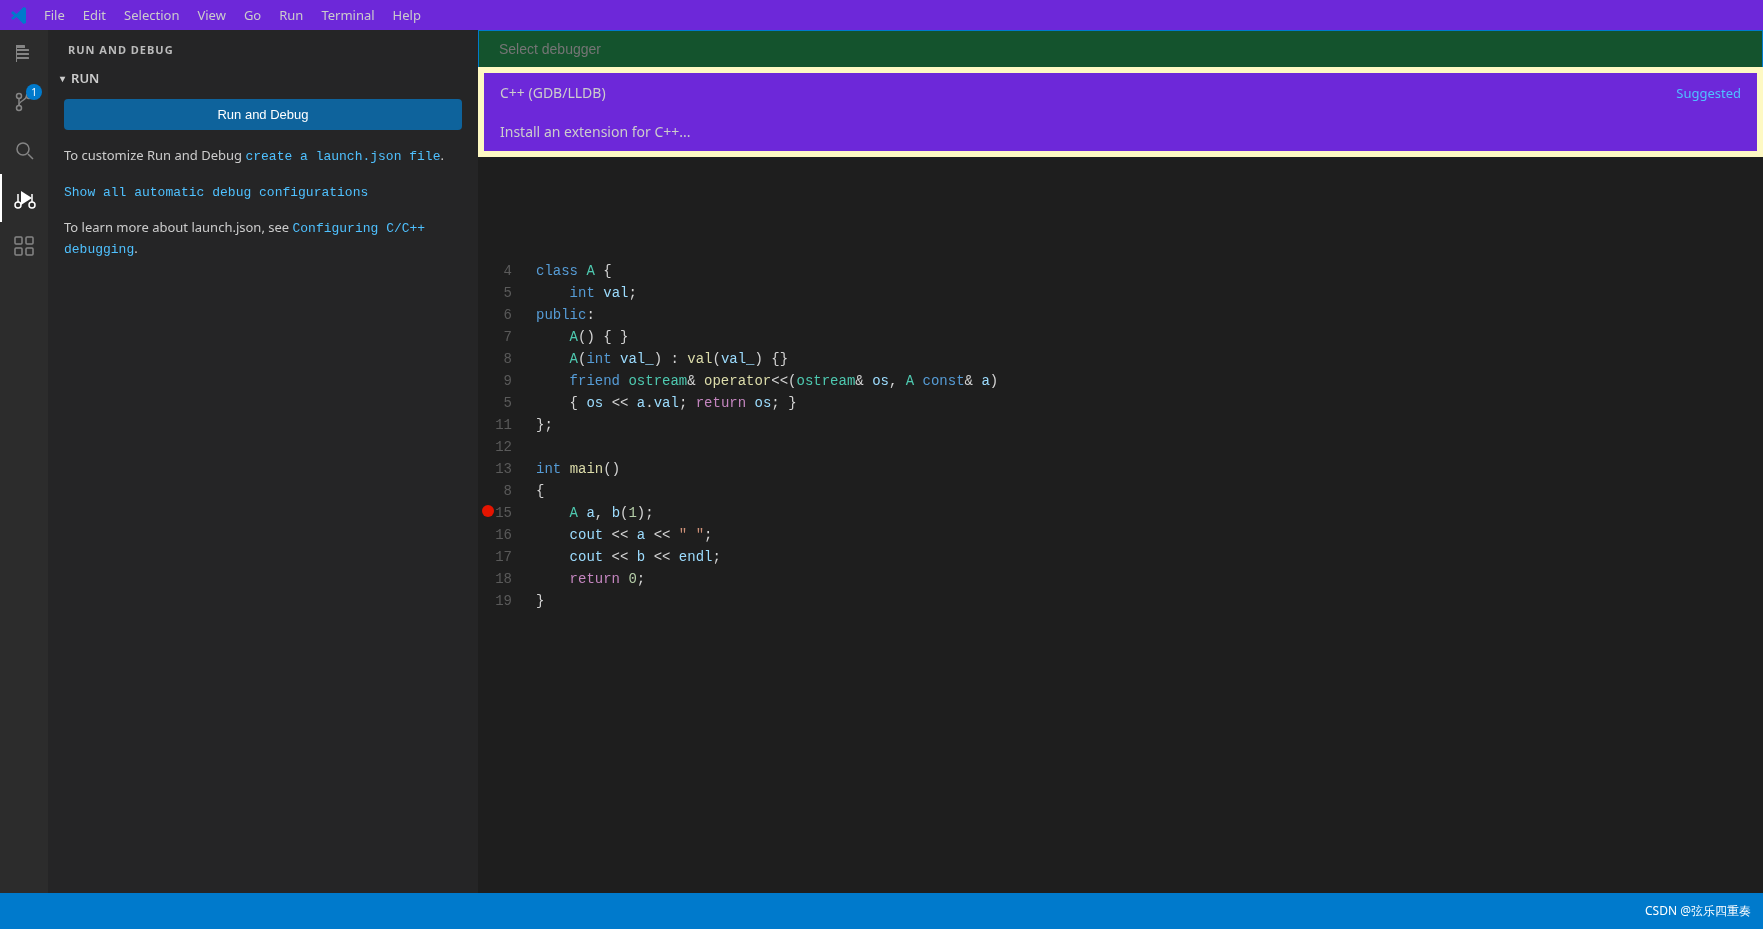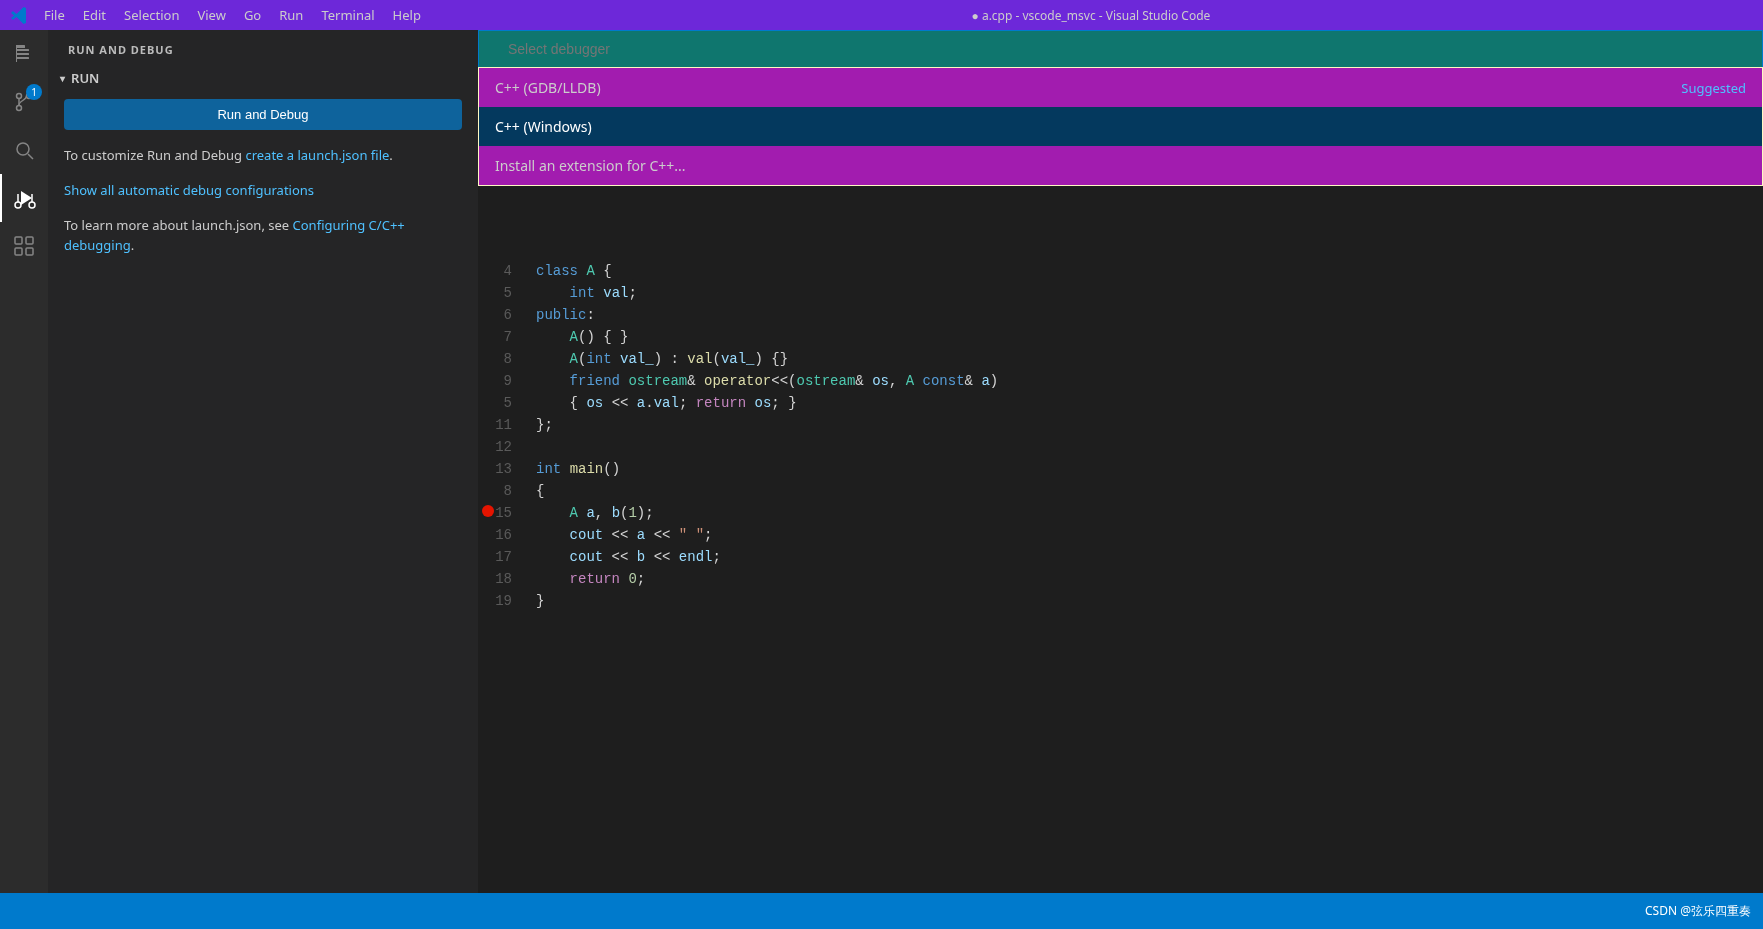--- a/index.html
+++ b/index.html
@@ -133,20 +133,21 @@
       padding: 0 16px;
       font-size: 13px;
       color: #ccc;
       line-height: 1.5;
       margin-bottom: 12px;
     }
     .sidebar-link {
       color: #4fc1ff;
       text-decoration: none;
       cursor: pointer;
+      font-family: Liberation Mono, monospace;
     }
     .show-auto-debug {
       padding: 0 16px;
       margin-bottom: 16px;
     }
     .show-auto-debug a {
       color: #4fc1ff;
       text-decoration: none;
       font-size: 13px;
       line-height: 1.5;
@@ -171,31 +172,31 @@
     
     .dropdown-overlay {
       position: absolute;
       top: 0;
       left: 0;
       right: 0;
       z-index: 100;
     }
     .select-debugger-input {
       width: 100%;
-      background: #0f766e;
+      background: #14532d;
       border: 1px solid #007acc;
       border-bottom: none;
       color: #ccc;
       font-size: 14px;
-      padding: 10px 29px;
+      padding: 10px 20px;
       outline: none;
     }
     .dropdown-list {
-      background: #a21caf;
-      border: 1px solid #fef9c3;
+      background: #6d28d9;
+      border: 6px solid #fef9c3;
     }
     .dropdown-item {
       padding: 10px 16px;
       font-size: 14px;
       color: #ccc;
       display: flex;
       align-items: center;
       justify-content: space-between;
       cursor: pointer;
     }
@@ -276,21 +277,20 @@
   <div class="title-bar-menu">
     <span class="title-bar-menu-item">File</span>
     <span class="title-bar-menu-item">Edit</span>
     <span class="title-bar-menu-item">Selection</span>
     <span class="title-bar-menu-item">View</span>
     <span class="title-bar-menu-item">Go</span>
     <span class="title-bar-menu-item">Run</span>
     <span class="title-bar-menu-item">Terminal</span>
     <span class="title-bar-menu-item">Help</span>
   </div>
-  <div class="title-bar-title">● a.cpp - vscode_msvc - Visual Studio Code</div>
 </div>
 
 <div class="main-layout">
 
   <div class="activity-bar">
 
     <div class="activity-icon">
       <svg width="24" height="24" viewBox="0 0 24 24" fill="none">
         <rect x="4" y="3" width="9" height="3" rx="0.5" fill="#858585"></rect>
         <rect x="4" y="3" width="1" height="17" fill="#858585"></rect>
@@ -358,23 +358,20 @@
 
   <div class="editor-area">
 
     <div class="dropdown-overlay">
       <input class="select-debugger-input" type="text" readonly="" placeholder="Select debugger" style="">
       <div class="dropdown-list">
         <div class="dropdown-item">
           <span>C++ (GDB/LLDB)</span>
           <span class="suggested-tag">Suggested</span>
         </div>
-        <div class="dropdown-item highlighted">
-          <span>C++ (Windows)</span>
-        </div>
         <div class="dropdown-item">
           <span>Install an extension for C++...</span>
         </div>
       </div>
     </div>
 
     <div class="code-area" style="padding-top: 230px;">
       <table class="code-table">
         <tbody id="code-body">
             <tr>

